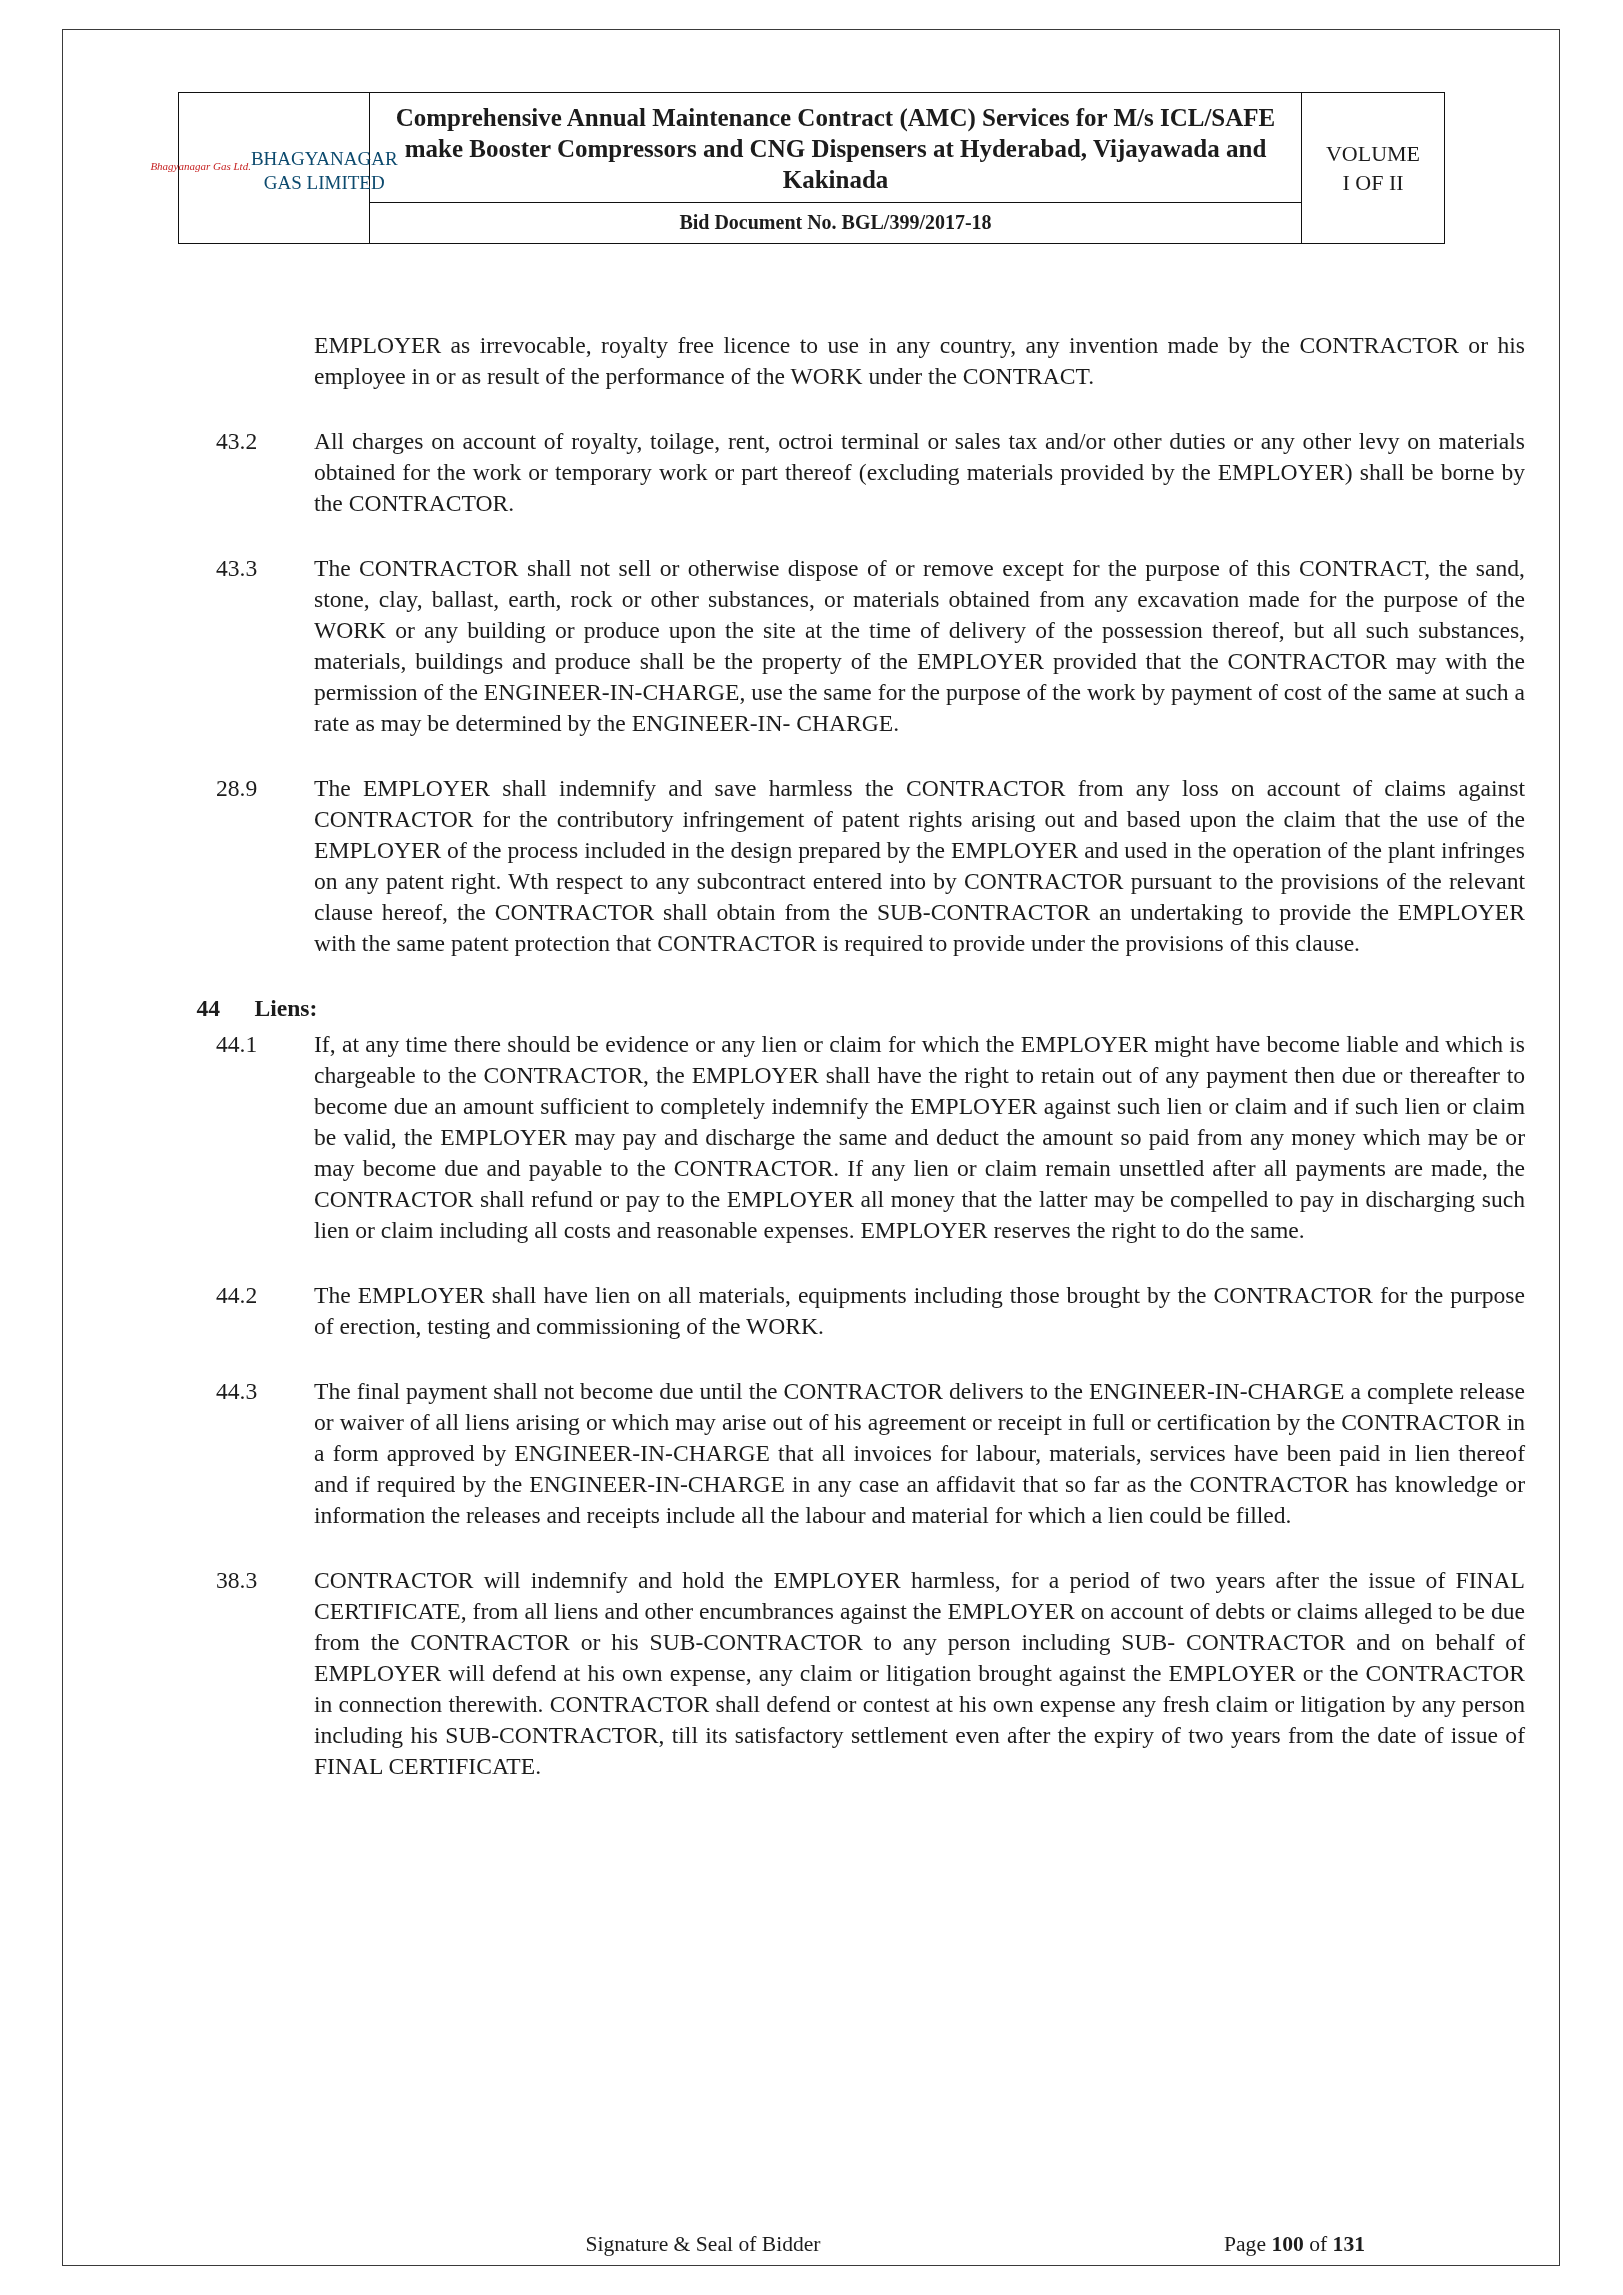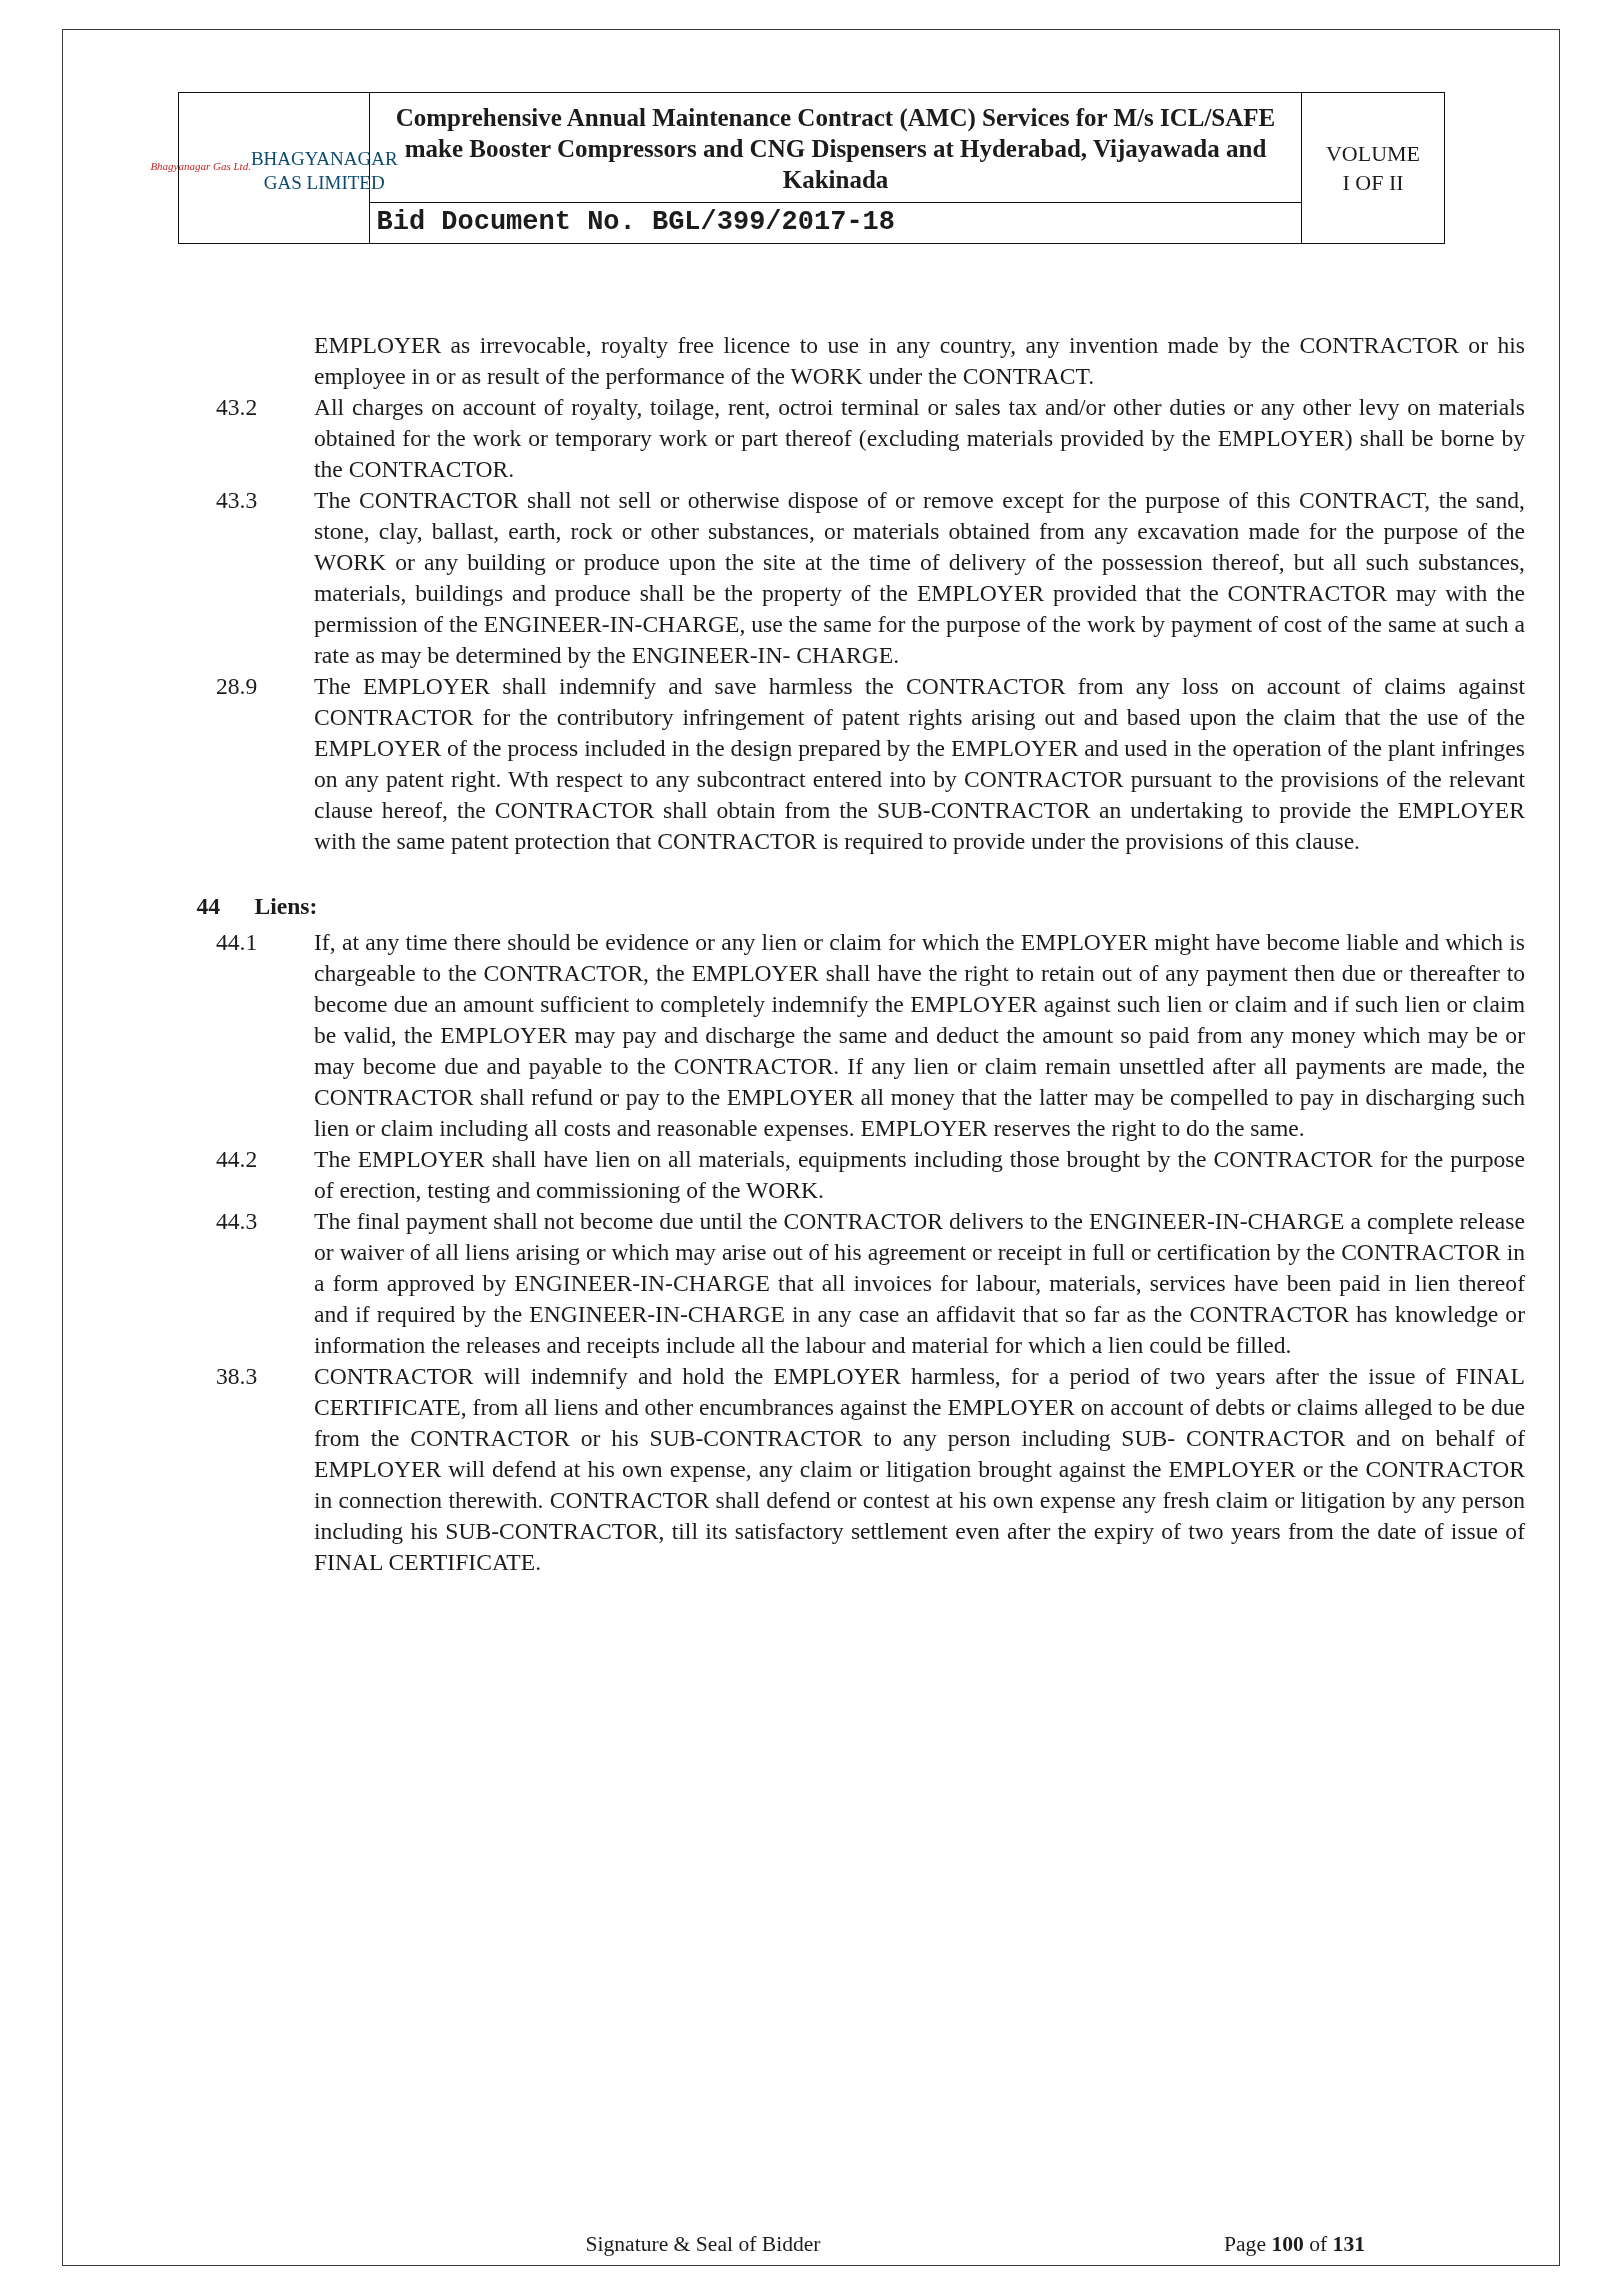--- a/index.html
+++ b/index.html
@@ -75,24 +75,24 @@
     line-height: 31px;
     text-align: center;
     padding: 9.2px 17px 6.5px 17px;
     display: flex;
     align-items: center;
     justify-content: center;
   }
   .title-bid {
     border-top: 1.3px solid #111;
     font-weight: bold;
-    font-size: 27px;
+    font-size: 20px;
     line-height: 29px;
+    text-align: center;
     padding: 5.2px 6.5px 6.5px 6.5px;
-    font-family: Liberation Mono, monospace;
   }
   .volume-cell {
     width: 143px;
     flex: 0 0 143px;
     border-left: 1.3px solid #111;
     display: flex;
     flex-direction: column;
     align-items: center;
     justify-content: center;
     font-size: 22px;
@@ -106,20 +106,21 @@
     width: 1309px;
     font-size: 23.6px;
     line-height: 31px;
   }
   .intro {
     margin: 0 0 0 98px;
     text-align: justify;
   }
   .clause {
     display: flex;
+    margin-top: 34px;
   }
   .clause .num {
     flex: 0 0 98px;
     width: 98px;
   }
   .clause .ctext {
     flex: 1 1 auto;
     text-align: justify;
   }
   .section-head {

